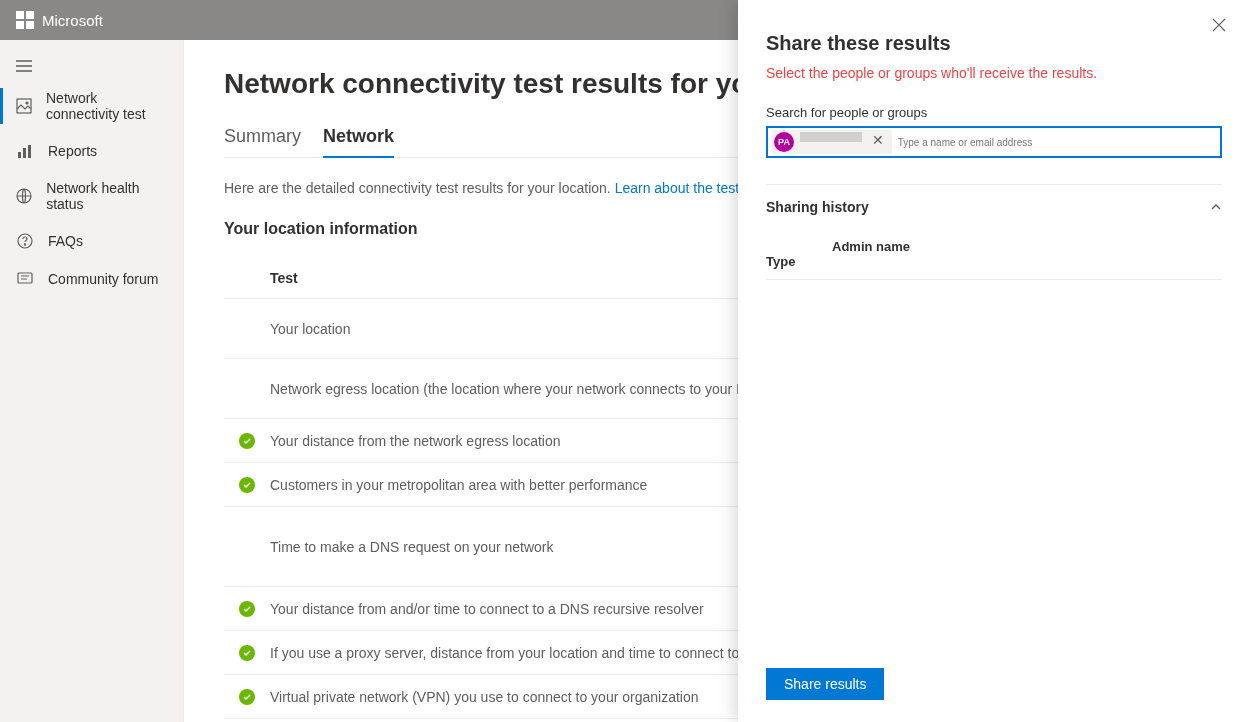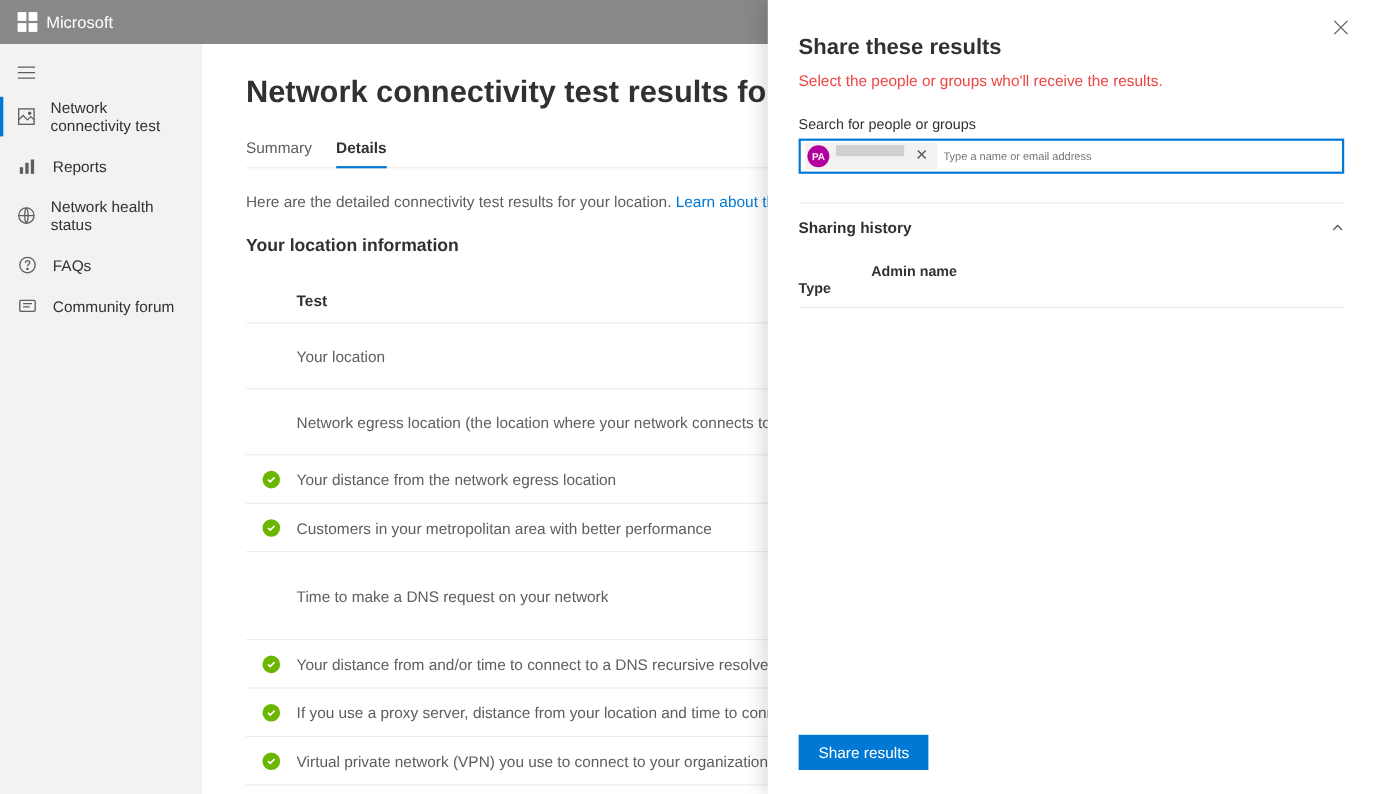--- a/index.html
+++ b/index.html
@@ -13,37 +13,37 @@
 .layout { display: flex; height: calc(100% - 40px); }
 .sidebar { width: 184px; background: #f3f2f1; padding-top: 12px; border-right: 1px solid #edebe9; }
 .hamburger { padding: 8px 16px; cursor: pointer; color: #605e5c; }
 .nav-item { display: flex; align-items: center; gap: 14px; padding: 10px 16px; cursor: pointer; color: #323130; font-size: 14px; position: relative; }
 .nav-item.active::before { content: ""; position: absolute; left: 0; top: 8px; bottom: 8px; width: 3px; background: #0078d4; }
 .nav-icon { width: 18px; height: 18px; display: flex; align-items: center; justify-content: center; color: #605e5c; }
 
 .main { flex: 1; padding: 28px 40px; overflow-y: auto; background: #fff; }
 .page-title { font-size: 28px; font-weight: 600; margin-bottom: 18px; color: #323130; }
 .tabs { display: flex; gap: 22px; border-bottom: 1px solid #edebe9; margin-bottom: 22px; }
-.tab { padding: 8px 0 10px; cursor: pointer; color: #605e5c; font-size: 14px; position: relative; }
+.tab { padding: 8px 0 10px; cursor: pointer; color: #605e5c; font-size: 18px; position: relative; }
 .tab.active { color: #323130; font-weight: 600; }
 .tab.active::after { content: ""; position: absolute; left: 0; right: 0; bottom: -1px; height: 2px; background: #0078d4; }
 .intro { color: #605e5c; margin-bottom: 24px; }
 .intro a { color: #0078d4; text-decoration: none; }
 .section-title { font-weight: 600; font-size: 16px; margin-bottom: 20px; }
 
 .result-table { width: 100%; }
 .table-header { padding: 12px 0 12px 46px; font-weight: 600; border-bottom: 1px solid #edebe9; }
 .row { display: flex; align-items: center; padding: 12px 0; border-bottom: 1px solid #edebe9; min-height: 44px; }
 .row.tall { min-height: 60px; padding: 18px 0; }
 .status-col { width: 46px; display: flex; justify-content: center; }
 .test-col { flex: 1; color: #605e5c; }
 .status-ok { width: 16px; height: 16px; border-radius: 50%; background: #6bb700; display: flex; align-items: center; justify-content: center; }
 .status-ok svg { width: 10px; height: 10px; }
 
-.panel { position: absolute; top: 0; right: 0; width: 552px; height: 100%; background: #fff; box-shadow: -4px 0 16px rgba(0,0,0,0.15); display: flex; flex-direction: column; }
+.panel { position: absolute; top: 0; right: 0; width: 512px; height: 100%; background: #fff; box-shadow: -4px 0 16px rgba(0,0,0,0.15); display: flex; flex-direction: column; }
 .panel-body { padding: 20px 28px; flex: 1; overflow-y: auto; }
 .close-btn { position: absolute; top: 18px; right: 24px; cursor: pointer; color: #605e5c; background: none; border: none; font-size: 16px; }
 .panel-title { font-size: 20px; font-weight: 600; margin-bottom: 10px; margin-top: 12px; }
 .panel-sub { color: #ef4444; margin-bottom: 24px; font-size: 14px; }
 .field-label { font-size: 13px; color: #323130; margin-bottom: 6px; }
 .people-input { display: flex; align-items: center; border: 2px solid #0078d4; padding: 2px 4px; gap: 4px; height: 32px; }
 .chip { display: flex; align-items: flex-start; gap: 6px; background: #f3f2f1; padding: 2px 4px 2px 2px; border-radius: 2px; }
 .avatar { width: 20px; height: 20px; border-radius: 50%; background: #b4009e; color: #fff; font-size: 9px; display: flex; align-items: center; justify-content: center; font-weight: 600; }
 .chip-name { width: 62px; height: 10px; background: #d2d0ce; }
 .chip-x { cursor: pointer; color: #605e5c; padding: 0 4px; }
@@ -128,21 +128,21 @@
           </svg>
         </span>
       <span>Community forum</span>
     </div>
   </nav>
 
   <main class="main">
     <h1 class="page-title">Network connectivity test results for your location</h1>
     <div class="tabs">
       <div class="tab">Summary</div>
-      <div class="tab active">Details</div>
+      <div class="tab active">Network</div>
     </div>
     <p class="intro">
       <span>Here are the detailed connectivity test results for your location. </span><a href="#">Learn about the tests we run</a>
     </p>
     <h2 class="section-title">Your location information</h2>
 
     <div class="result-table">
       <div class="table-header">Test</div>
 
       <div class="row tall">

